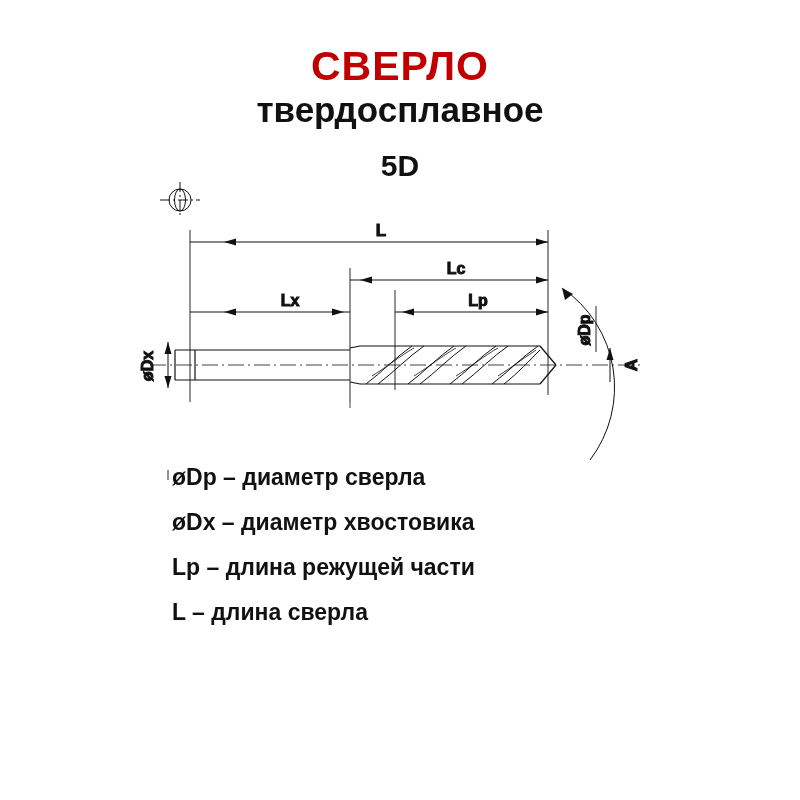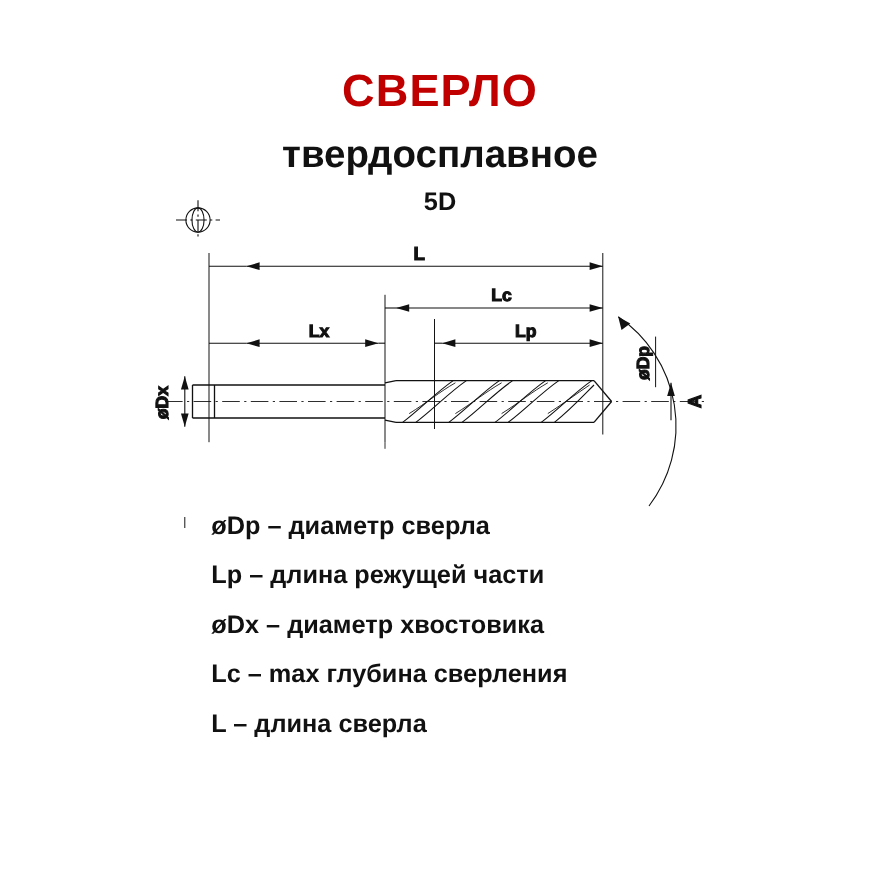--- a/index.html
+++ b/index.html
@@ -17,61 +17,61 @@
   }
   .page {
     position: relative;
     width: 800px;
     height: 800px;
   }
 
   
   .title-block {
     position: absolute;
-    top: 60px;
+    top: 44px;
     left: 0;
     width: 800px;
     text-align: center;
   }
   .title-main {
     font-size: 41px;
     font-weight: bold;
     letter-spacing: 1px;
     color: #c00000;
     line-height: 1.08;
   }
   .title-sub {
     font-size: 35px;
     font-weight: bold;
     color: #111111;
     line-height: 1.15;
-    margin-top: 17px;
+    margin-top: 2px;
   }
   .title-size {
-    font-size: 23px;
+    font-size: 30px;
     font-weight: bold;
     color: #111111;
     line-height: 1.15;
-    margin-top: 8px;
+    margin-top: 18px;
   }
 
   
   .drawing {
     position: absolute;
     top: 170px;
     left: 0;
     width: 800px;
     height: 310px;
   }
 
   
   .legend {
     position: absolute;
     top: 466px;
-    left: 192px;
+    left: 172px;
     width: 560px;
   }
   .legend-row {
     font-size: 23px;
     font-weight: bold;
     color: #111111;
     line-height: 1.0;
     margin-bottom: 22px;
     white-space: nowrap;
   }
@@ -210,26 +210,23 @@
 
       </g>
     </svg>
   </div>
 
   <div class="legend">
     <div class="legend-row">
       <span class="sym">øDp</span><span> – диаметр сверла</span>
     </div>
     <div class="legend-row">
+      <span class="sym">øDx</span><span> – диаметр хвостовика</span>
+    </div>
+    <div class="legend-row">
       <span class="sym">Lp</span><span> – длина режущей части</span>
     </div>
     <div class="legend-row">
-      <span class="sym">øDx</span><span> – диаметр хвостовика</span>
-    </div>
-    <div class="legend-row">
-      <span class="sym">Lc</span><span> – max глубина сверления</span>
-    </div>
-    <div class="legend-row">
       <span class="sym">L</span><span> – длина сверла</span>
     </div>
   </div>
 
 </div>
 
 </body></html>

